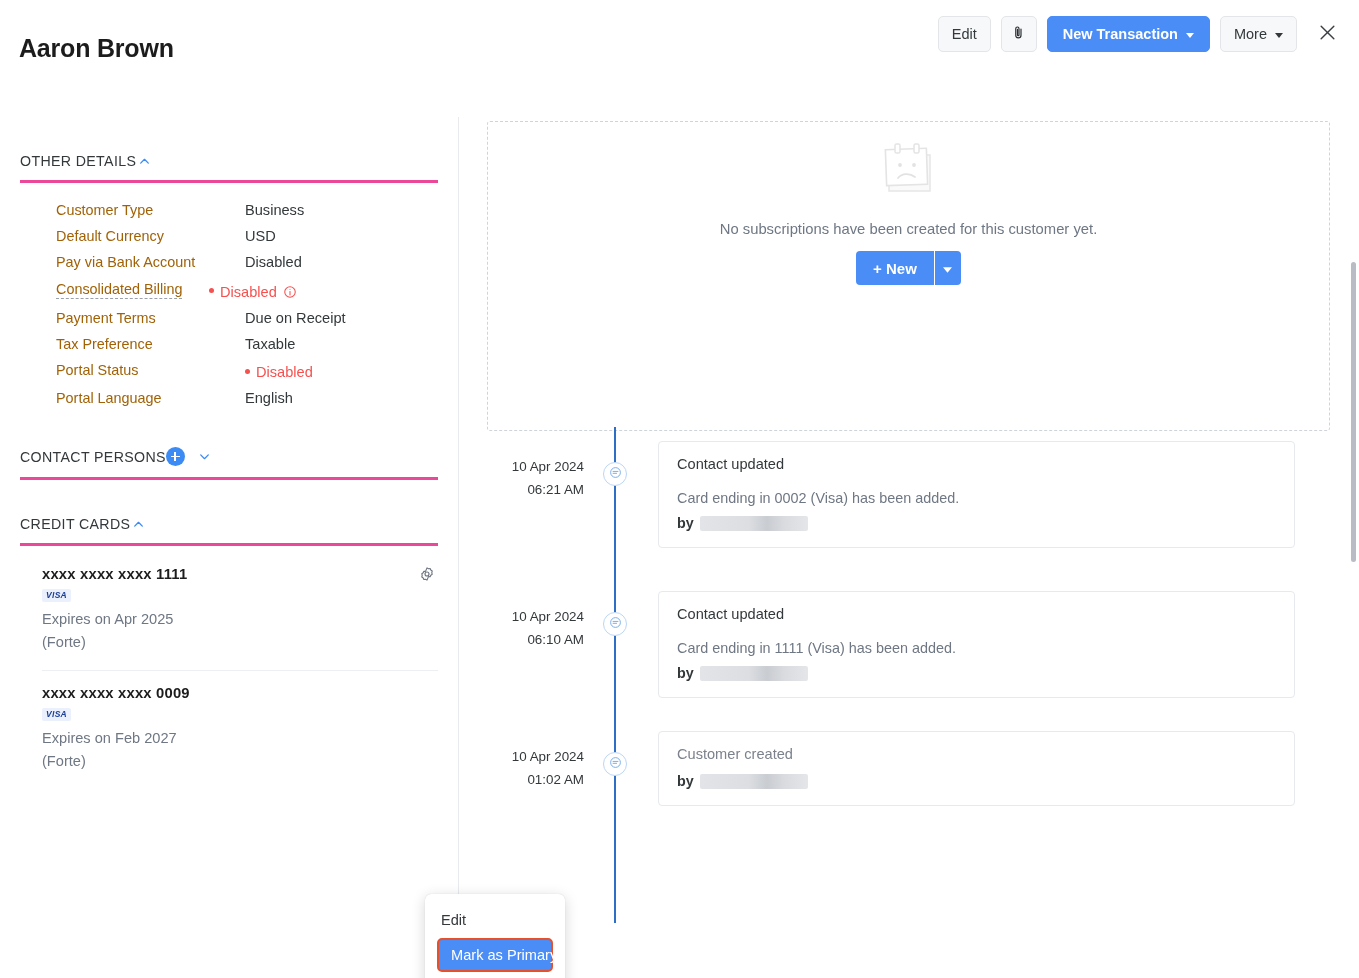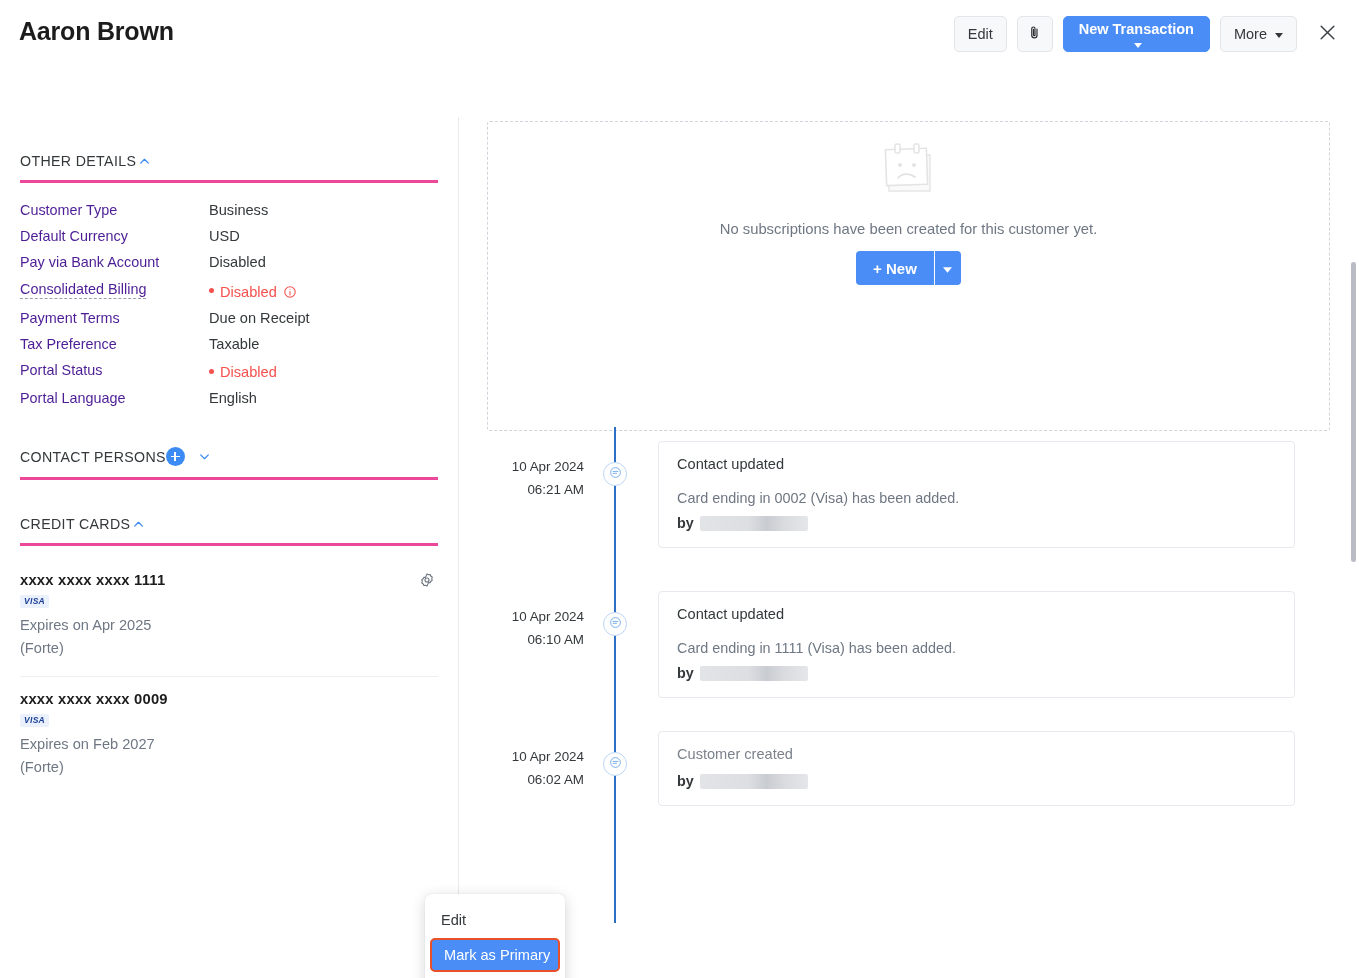--- a/index.html
+++ b/index.html
@@ -12,38 +12,37 @@
     overflow: hidden;
   }
   .app { position: relative; width: 1359px; height: 978px; overflow: hidden; }
 
   
   .header {
     position: absolute; top: 0; left: 0; width: 1359px; height: 70px;
     background: #fff;
   }
   .page-title {
-    position: absolute; left: 19px; top: 17px;
+    position: absolute; left: 19px; top: 34px;
     font-size: 25px; font-weight: bold; color: #1c1c1c; letter-spacing: -0.2px;
   }
   .header-actions {
     position: absolute; right: 16px; top: 16px;
     display: flex; align-items: center; gap: 10px;
   }
   .btn {
     border: 1px solid #e3e5e8; background: #f7f8f9; color: #33383b;
     border-radius: 5px; font-size: 14.5px; font-family: "Liberation Sans", sans-serif;
     height: 36px; padding: 0 13px; cursor: pointer; display: inline-flex;
     align-items: center; justify-content: center; gap: 5px; white-space: nowrap;
   }
   .btn-icon { width: 36px; padding: 0; }
   .btn-primary {
     background: #4a8df6; border-color: #4a8df6; color: #fff; font-weight: bold;
     padding: 0 15px;
-    flex-direction: column;
   }
   .caret {
     display: inline-block; width: 0; height: 0;
     border-left: 4.5px solid transparent; border-right: 4.5px solid transparent;
     border-top: 5px solid currentColor; margin-left: 3px; position: relative; top: 1px;
   }
   .close-x {
     width: 32px; height: 32px; border: none; background: transparent;
     cursor: pointer; display: inline-flex; align-items: center; justify-content: center;
     margin-left: 4px;
@@ -109,35 +108,35 @@
   }
   .add-circle::after {
     content: ""; position: absolute; width: 1.8px; height: 9px; background: #fff;
   }
   .add-circle { position: relative; }
 
   
   .details { padding-top: 14px; }
   .drow { display: flex; align-items: baseline; padding: 5px 0; }
   .dlabel {
-    width: 189px; flex: none; font-size: 14.4px; color: #4c1d95;
+    width: 189px; flex: none; font-size: 14.4px; color: #a16207; margin-left: 36px;
   }
   .dlabel.dashed {
     border-bottom: 1px dashed #9aa1ab; padding-bottom: 1px; width: auto;
     margin-right: 0;
   }
   .dlabel-wrap { width: 189px; flex: none; }
   .dvalue { font-size: 14.6px; color: #33383b; display: flex; align-items: center; }
   .dvalue.red { color: #f4514f; }
   .dot { width: 5px; height: 5px; border-radius: 50%; background: #f4514f;
          display: inline-block; margin-right: 6px; position: relative; top: -1px; }
   .info-i { margin-left: 6px; display: inline-flex; align-items: center; }
 
   
-  .cc-list { padding-top: 12px; }
+  .cc-list { padding-top: 6px; margin-left: 22px; }
   .cc-item { position: relative; padding: 14px 0 16px 0; }
   .cc-item + .cc-item { border-top: 1px solid #edeff2; }
   .cc-number { font-size: 14.8px; font-weight: bold; color: #1c1c1c; letter-spacing: 0.2px; }
   .visa-badge {
     display: inline-block; margin-top: 7px; background: #eaf1fd; border-radius: 2px;
     padding: 1px 4px 2px 4px; font-size: 8.5px; font-weight: bold; font-style: italic;
     color: #1b3e95; letter-spacing: 0.3px;
   }
   .cc-exp { font-size: 14.6px; color: #6e7783; line-height: 23px; margin-top: 6px; }
   .gear-btn {
@@ -152,21 +151,21 @@
     background: #fff; border-radius: 6px;
     box-shadow: 0 3px 14px rgba(0,0,0,0.17), 0 0 1px rgba(0,0,0,0.18);
     padding: 9px 0 10px 0; z-index: 40;
   }
   .ctx-item {
     font-size: 14.6px; color: #33383b; padding: 9px 16px; cursor: pointer;
     white-space: nowrap;
   }
   .ctx-item.selected {
     background: #4a8df6; color: #fff; border: 2px solid #e8502a;
-    border-radius: 5px; margin: 1px 5px; padding: 7px 12px;
+    border-radius: 5px; margin: 1px 12px; padding: 7px 12px;
   }
 
   
   .right {
     position: absolute; top: 0; left: 460px; width: 899px; height: 861px;
     overflow: hidden; background: #fff;
   }
   .empty-panel {
     position: absolute; left: 27px; top: 4px; width: 843px; height: 310px;
     border: 1px dashed #cfd4da; border-radius: 3px;
@@ -449,21 +448,21 @@
             <div class="tl-by">
               <span>by</span>
               <span class="redact" style="width:108px"></span>
             </div>
           </div>
         </div>
 
         <div class="tl-row" style="height:120px">
           <div class="tl-date-box" style="top:28px">
             <div class="tl-date" style="position:static">10 Apr 2024</div>
-            <div class="tl-date" style="position:static">06:02 AM</div>
+            <div class="tl-date" style="position:static">01:02 AM</div>
           </div>
           <div class="tl-node" style="top:35px">
             <span>
               <svg width="13" height="13" viewBox="0 0 24 24" fill="none" stroke="#6ea8e8" stroke-width="1.7">
                 <circle cx="12" cy="12" r="9"></circle>
                 <line x1="7.5" y1="10" x2="16.5" y2="10" stroke-linecap="round"></line>
                 <line x1="7.5" y1="13.5" x2="14" y2="13.5" stroke-linecap="round"></line>
               </svg>
             </span>
           </div>

